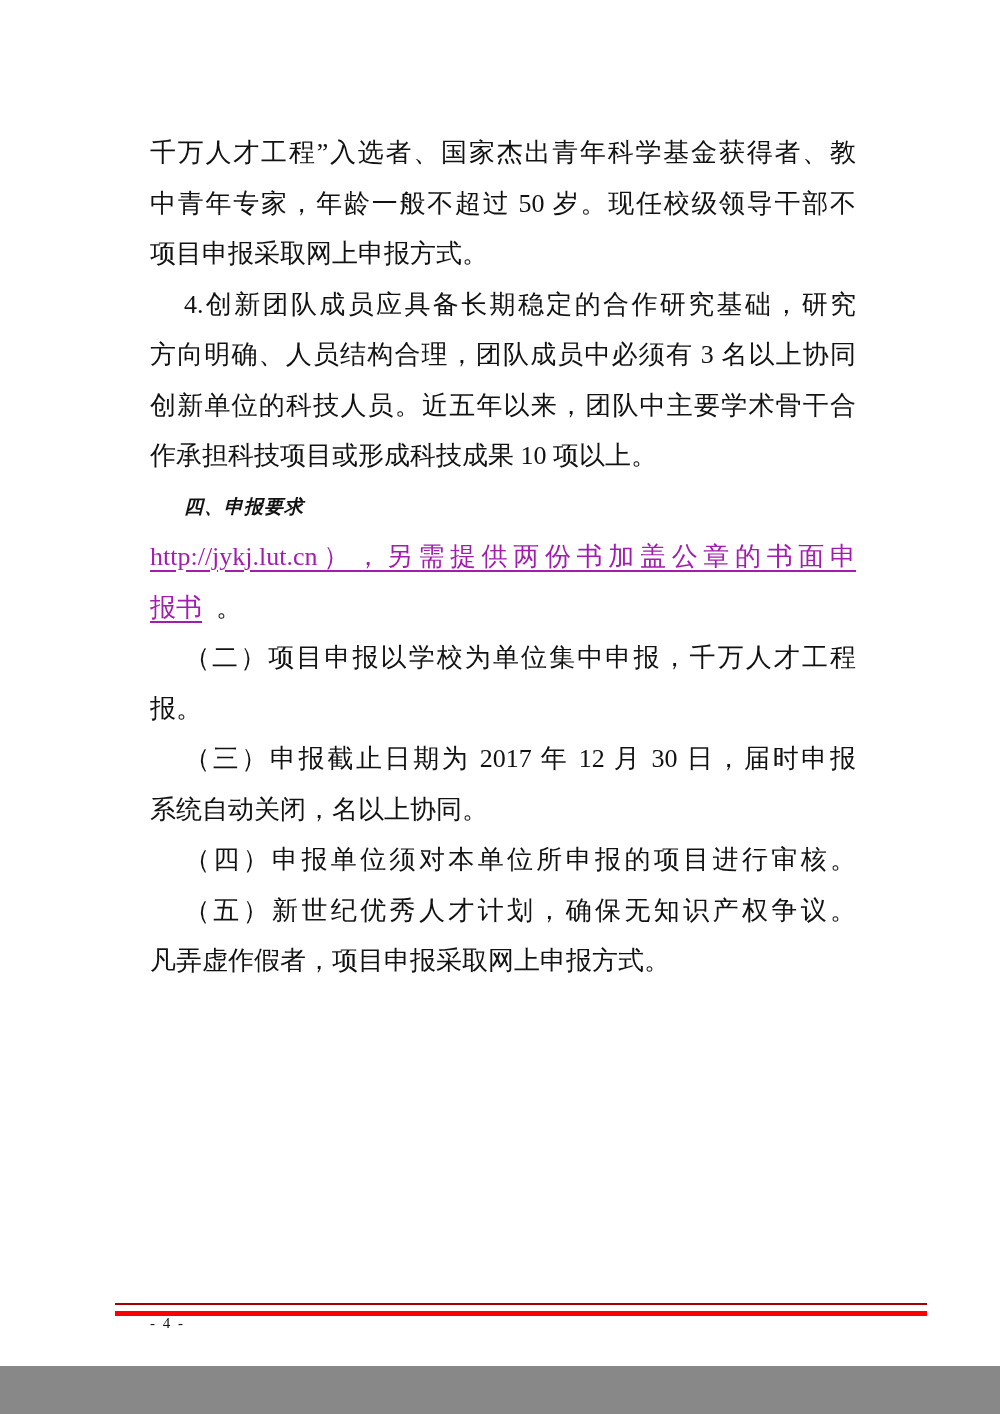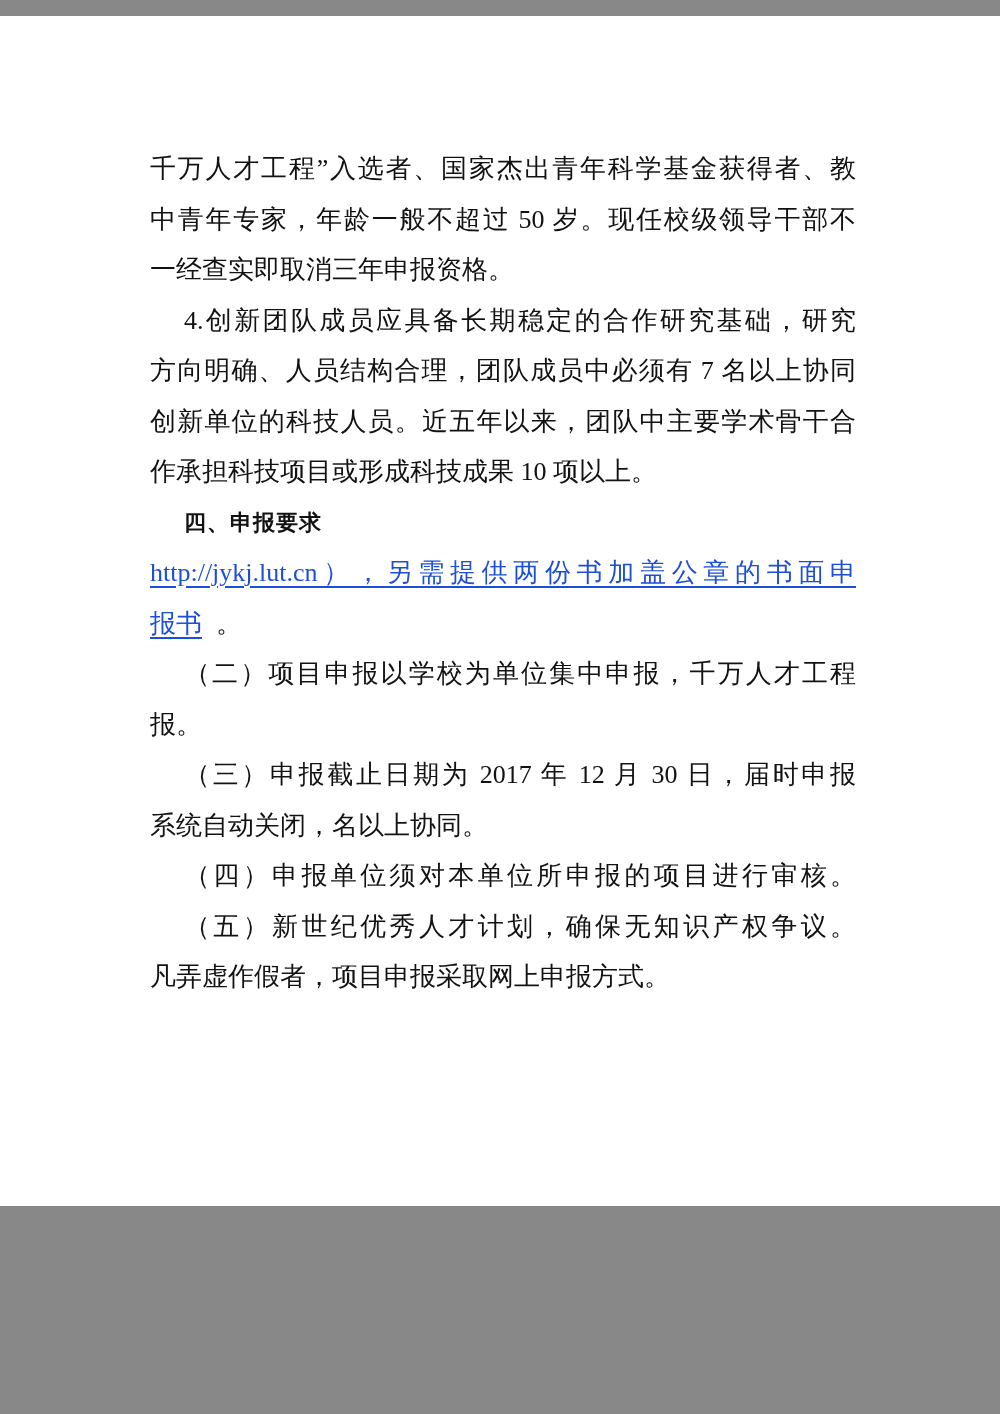--- a/index.html
+++ b/index.html
@@ -1,19 +1,19 @@
 <!DOCTYPE html>
 <html><head>
 <meta charset="utf-8">
 <style>
   html,body { margin:0; padding:0; background:#888; }
   .page {
     position:relative;
-    width:1000px; height:1190px;
-    margin:16px auto;
+    width:1000px; height:1366px;
+    margin:0 auto;
     background:#ffffff;
     font-family:"Liberation Serif","DejaVu Serif",serif;
     color:#121212;
     overflow:hidden;
   }
   .content {
     position:absolute;
     left:150px; top:128px;
     width:706px;
   }
@@ -28,25 +28,26 @@
   .jf {
     text-align:justify;
     text-align-last:justify;
     text-justify:inter-character;
   }
   
   .ind { text-indent:34px; }
   .heading {
     font-family:"Liberation Sans","DejaVu Sans",sans-serif;
     font-weight:700;
-    font-size:22px;
+    font-size:19px;
     letter-spacing:1px;
+    font-style:italic;
   }
   .link {
-    color:#1d4ed8;
+    color:#a21caf;
     text-decoration:underline;
     text-decoration-thickness:2px;
     text-underline-offset:5px;
   }
   .tail-punct { margin-left:14px; }
   .rule-thin {
     position:absolute;
     left:115px; top:1303px;
     width:812px; height:2px;
     background:#a50000;
@@ -70,26 +71,26 @@
 </head>
 <body>
 
 <div class="page">
 
   <div class="content">
 
     <div>
       <div class="ln jf">千万人才工程”入选者、国家杰出青年科学基金获得者、教</div>
       <div class="ln jf">中青年专家，年龄一般不超过 50 岁。现任校级领导干部不</div>
-      <div class="ln">一经查实即取消三年申报资格。</div>
+      <div class="ln">项目申报采取网上申报方式。</div>
     </div>
 
     <div>
       <div class="ln jf ind">4.创新团队成员应具备长期稳定的合作研究基础，研究</div>
-      <div class="ln jf">方向明确、人员结构合理，团队成员中必须有 7 名以上协同</div>
+      <div class="ln jf">方向明确、人员结构合理，团队成员中必须有 3 名以上协同</div>
       <div class="ln jf">创新单位的科技人员。近五年以来，团队中主要学术骨干合</div>
       <div class="ln">作承担科技项目或形成科技成果 10 项以上。</div>
     </div>
 
     <div class="ln ind heading">四、申报要求</div>
 
     <div>
       <div class="ln jf"><span class="link">http://jykj.lut.cn），另需提供两份书加盖公章的书面申</span></div>
       <div class="ln"><span class="link">报书</span><span class="tail-punct">。</span></div>
     </div>

